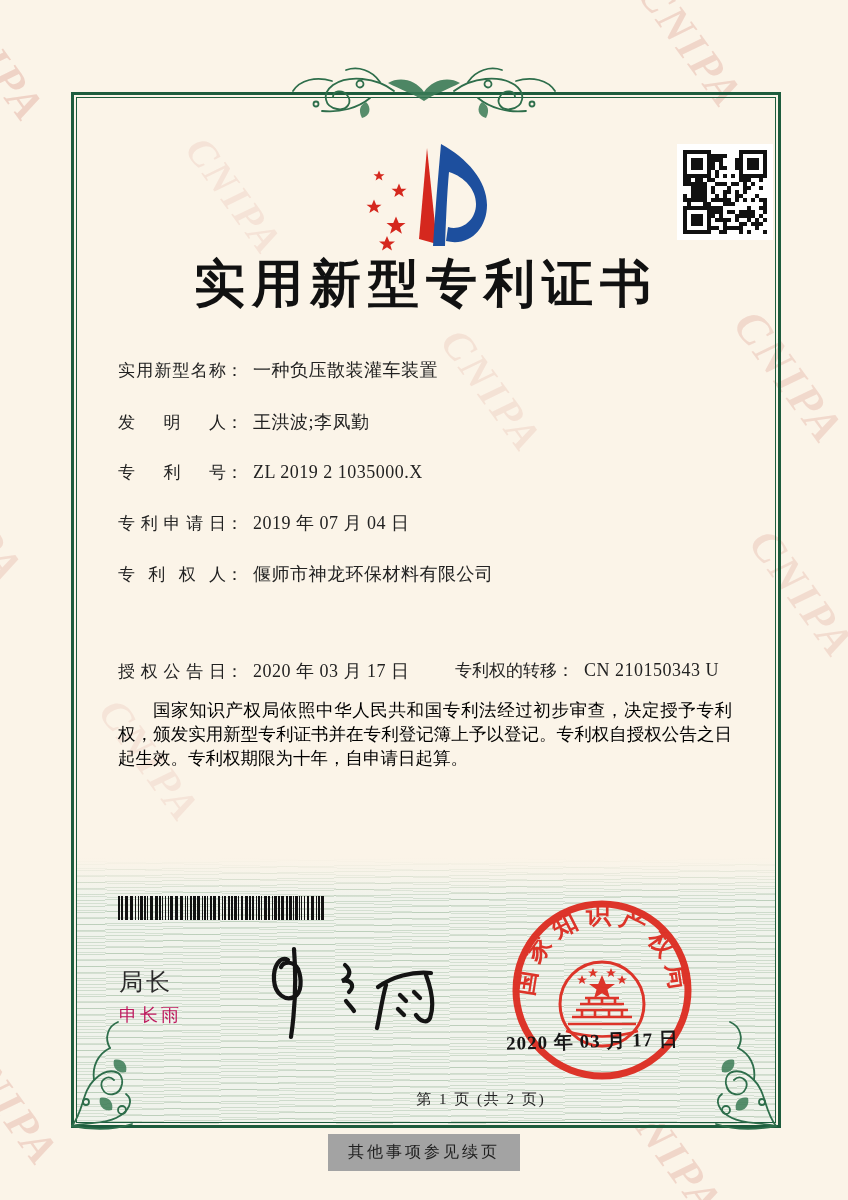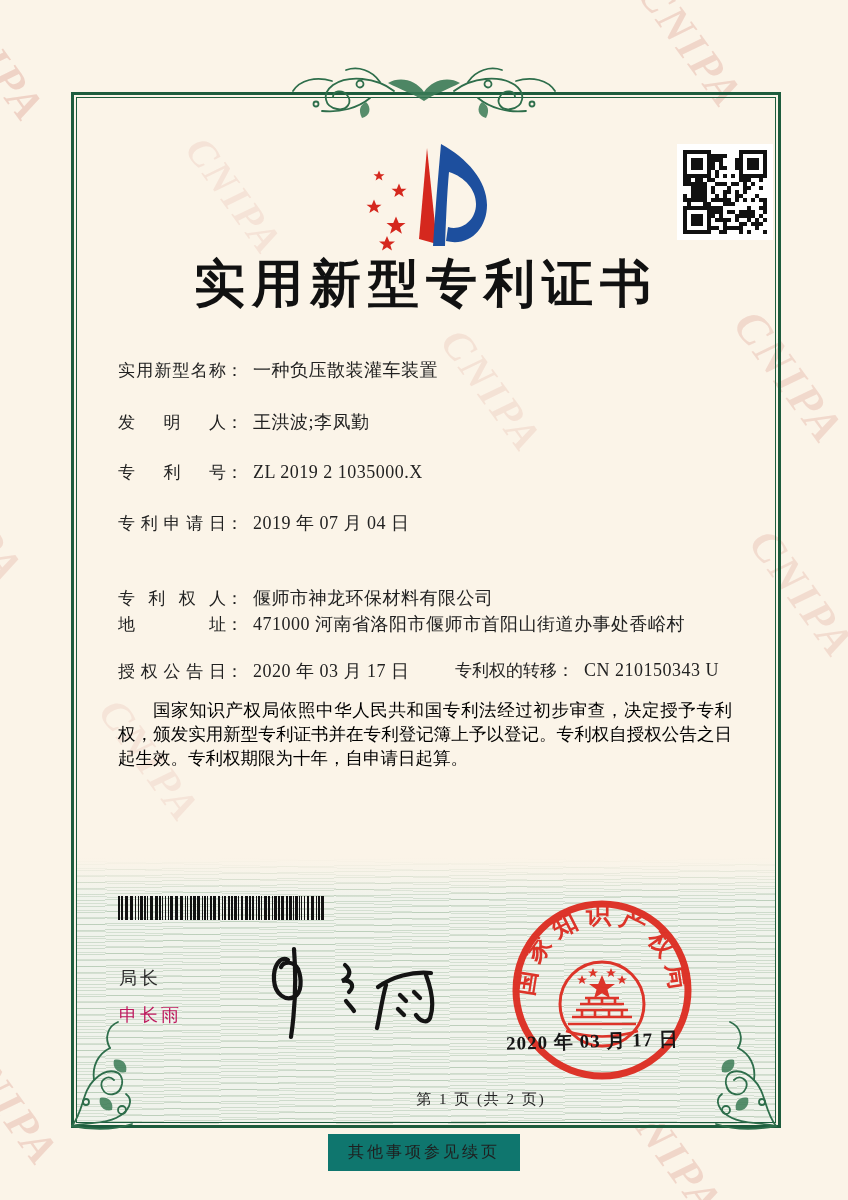--- a/index.html
+++ b/index.html
@@ -49,33 +49,33 @@
   .fcolon { display:inline-block; margin-right:10px; font-size:17px; }
   .fvalue { font-size:18px; letter-spacing:0.5px; }
   .grant-pair { position:absolute; left:337px; top:0; white-space:nowrap; }
   .grant-pair .flabel { width:auto; text-align:left; text-align-last:auto; }
   .paras {
     position:absolute; left:118px; top:698px; width:614px;
     font-size:17.5px; line-height:24px; text-align:justify; color:#000000;
   }
   .paras p { text-indent:2em; }
   .barcode { position:absolute; left:118px; top:896px; }
-  .sig-role  { position:absolute; left:119px; top:966px;  font-family:Liberation Sans, sans-serif; font-size:18px; letter-spacing:3px; color:#2a2a2a; }
+  .sig-role  { position:absolute; left:119px; top:966px;  font-family:Liberation Sans, sans-serif; font-size:24px; letter-spacing:3px; color:#2a2a2a; }
   .sig-name  { position:absolute; left:119px; top:1003px; font-family:"Liberation Sans","DejaVu Sans",sans-serif; font-size:18px; letter-spacing:3px; color:#be185d; }
   .signature { position:absolute; left:250px; top:935px; }
   .seal { position:absolute; left:508px; top:896px; opacity:.95; }
   .seal-date {
     position:absolute; left:506px; top:1028px; width:214px;
     font-size:19px; font-weight:bold; letter-spacing:1px; color:#161616;
     transform:rotate(-1.5deg); white-space:nowrap;
   }
   .page-info { position:absolute; left:71px; top:1090px; width:820px; text-align:center; font-size:15px; letter-spacing:2px; color:#222; }
   .cont-note {
     position:absolute; left:424px; top:1134px; transform:translateX(-50%);
-    background:#0f766e; padding:8px 20px; font-size:16px; letter-spacing:3px; color:#1f1f1f; white-space:nowrap;
+    background:#a3a3a3; padding:8px 20px; font-size:16px; letter-spacing:3px; color:#1f1f1f; white-space:nowrap;
   }
 </style>
 </head>
 <body>
 
 <span class="wm" style="left:-30px; top:-16px; font-size:44px; opacity:.55">CNIPA</span>
 <span class="wm" style="left:668px; top:-30px; font-size:44px; opacity:.5">CNIPA</span>
 <span class="wm" style="left:214px; top:128px; font-size:40px; opacity:.28">CNIPA</span>
 <span class="wm" style="left:470px; top:320px; font-size:42px; opacity:.3">CNIPA</span>
 <span class="wm" style="left:-54px; top:440px; font-size:46px; opacity:.4">CNIPA</span>
@@ -319,25 +319,22 @@
   </div>
   <div class="frow" style="top:410px">
     <span class="flabel">发明人</span><span class="fcolon">：</span><span class="fvalue">王洪波;李凤勤</span>
   </div>
   <div class="frow" style="top:461px">
     <span class="flabel">专利号</span><span class="fcolon">：</span><span class="fvalue">ZL 2019 2 1035000.X</span>
   </div>
   <div class="frow" style="top:511px">
     <span class="flabel">专利申请日</span><span class="fcolon">：</span><span class="fvalue">2019 年 07 月 04 日</span>
   </div>
-  <div class="frow" style="top:586px">
+  <div class="frow" style="top:562px">
     <span class="flabel">专利权人</span><span class="fcolon">：</span><span class="fvalue">偃师市神龙环保材料有限公司</span>
-  </div>
-  <div class="frow" style="top:612px">
-    <span class="flabel">地址</span><span class="fcolon">：</span><span class="fvalue">471000 河南省洛阳市偃师市首阳山街道办事处香峪村</span>
   </div>
   <div class="frow" style="top:659px">
     <span class="flabel">授权公告日</span><span class="fcolon">：</span><span class="fvalue">2020 年 03 月 17 日</span>
     <span class="grant-pair">
       <span class="flabel">专利权的转移</span><span class="fcolon">：</span><span class="fvalue">CN 210150343 U</span>
     </span>
   </div>
 
   <div class="paras">
     <p>国家知识产权局依照中华人民共和国专利法经过初步审查，决定授予专利权，颁发实用新型专利证书并在专利登记簿上予以登记。专利权自授权公告之日起生效。专利权期限为十年，自申请日起算。</p>

